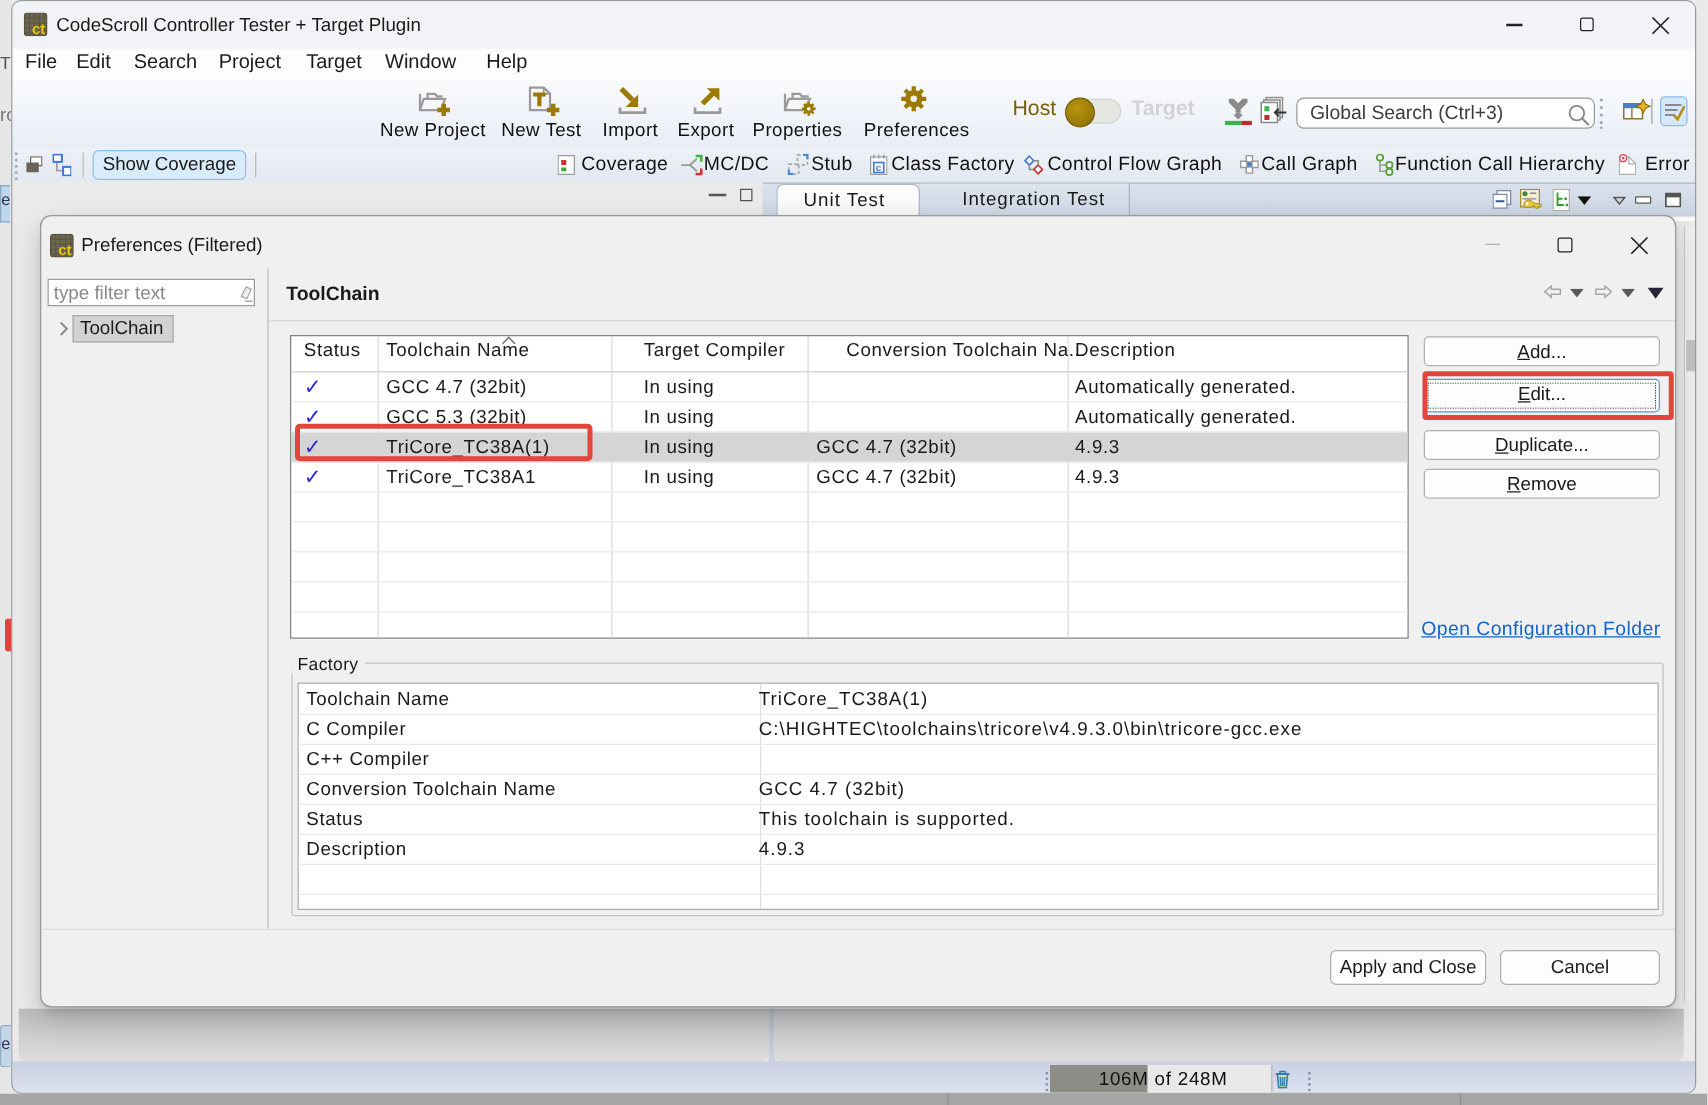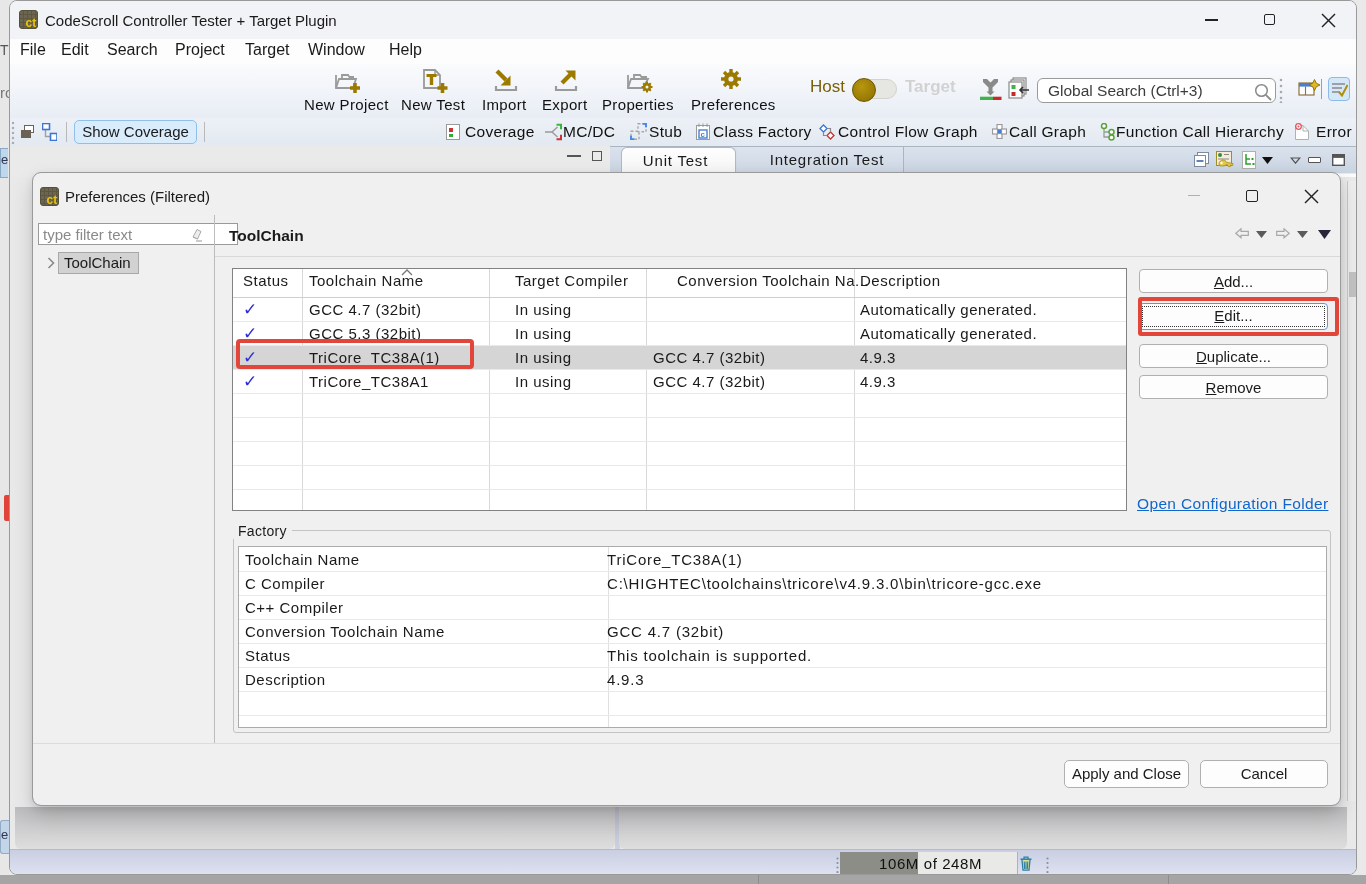--- a/index.html
+++ b/index.html
@@ -448,21 +448,21 @@
   <svg class="abs" style="left:1243px;top:55px;" width="14" height="11">
       <path d="M8 0.8 L8 3.3 L0.7 3.3 L0.7 7.3 L8 7.3 L8 9.8 L13.2 5.3 Z" fill="none" stroke="#a8a8a8" stroke-width="1.2"></path>
     </svg>
   <svg class="abs" style="left:1264px;top:58px;" width="11" height="7">
       <path d="M0 0 L11 0 L5.5 7 Z" fill="#5a5a5a"></path>
     </svg>
   <svg class="abs" style="left:1285px;top:57px;" width="13" height="9">
       <path d="M0 0 L13 0 L6.5 9 Z" fill="#2a2438"></path>
     </svg>
 
-  <div class="abs" id="filterinput" style="left:5px;top:50px;width:200px;height:22px;background:#fff;border:1px solid #9a9a9a;">
+  <div class="abs" id="filterinput" style="left:5px;top:50px;width:166px;height:22px;background:#fff;border:1px solid #9a9a9a;">
     <div class="abs" style="left:4px;top:2px;font-size:15px;color:#8a8a8a;">type filter text</div>
     <svg class="abs" style="left:150px;top:4px;" width="14" height="14">
         <path d="M4 9 L8 1.5 L12 3.5 L8.5 11 Z" fill="#eee" stroke="#aaa" stroke-width="1"></path>
         <path d="M4 9 L8.5 11" stroke="#aaa"></path>
         <line x1="7" y1="13" x2="13" y2="13" stroke="#aaa" stroke-width="1.2"></line>
       </svg>
   </div>
   <svg class="abs" style="left:14px;top:84px;" width="8" height="12">
       <path d="M1.5 1 L6.5 6 L1.5 11" fill="none" stroke="#8a8a8a" stroke-width="1.6"></path>
     </svg>

